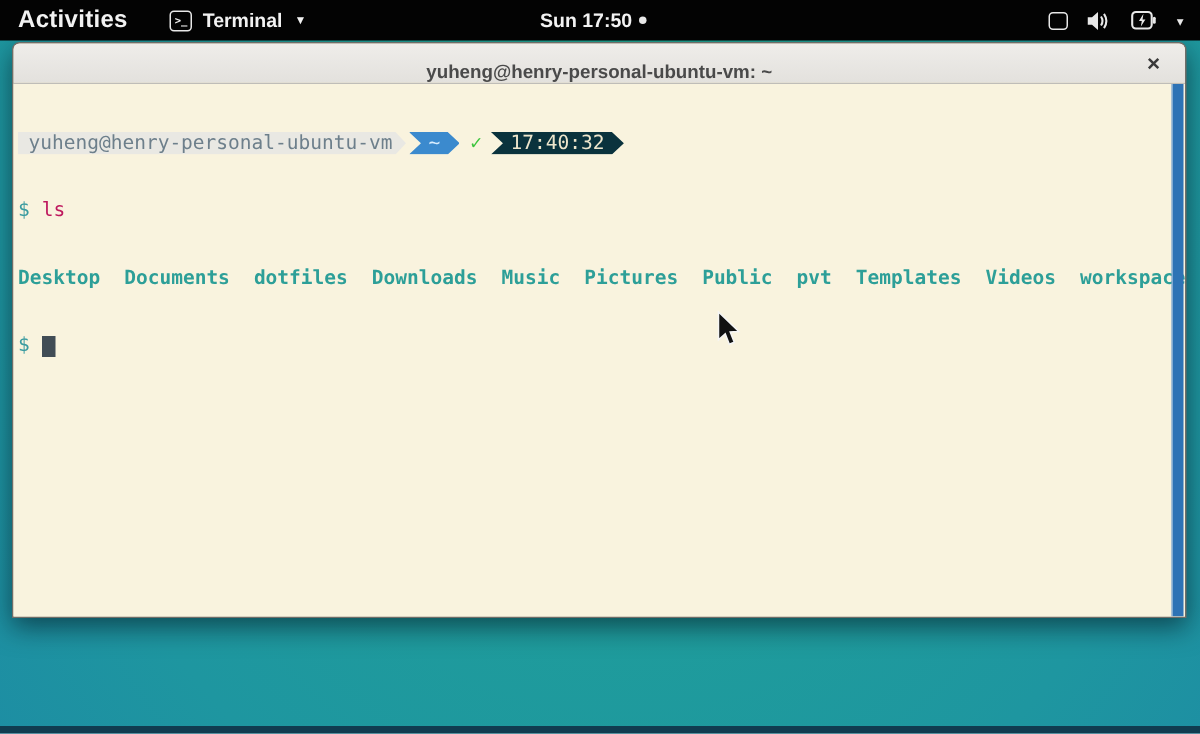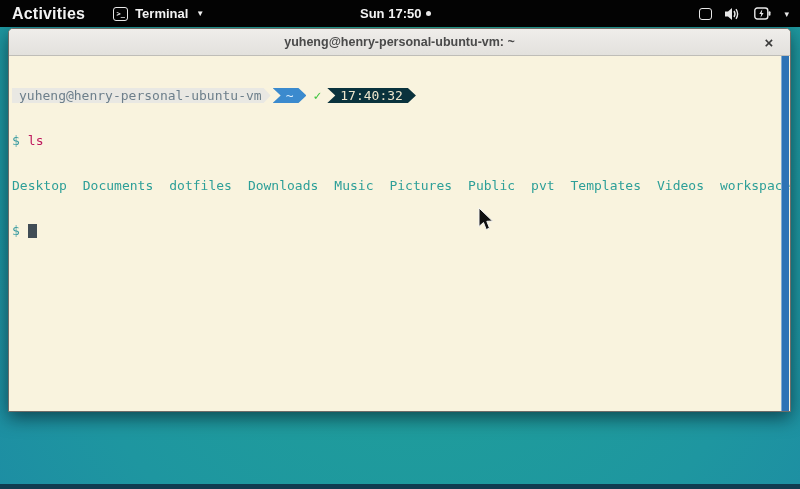--- a/index.html
+++ b/index.html
@@ -25,42 +25,42 @@
   .notif-dot { width:5px; height:5px; border-radius:50%; background:#e8e8e8; }
   .sysicons { position:absolute; right:11px; display:flex; align-items:center; gap:13px; }
   .screen-icon { width:13px; height:12px; border:1.5px solid #e8e8e8; border-radius:3px; display:inline-block; }
   .menu-caret { font-size:9px; color:#e8e8e8; }
 
   
   .window { position:absolute; left:8px; top:28px; width:783px; height:384px;
     border:1px solid #6f6d68; border-radius:5px 5px 0 0; background:#f9f3de;
     box-shadow:0 6px 18px rgba(0,10,20,.55); z-index:10; }
   .titlebar { height:27px; background:linear-gradient(#efedea, #e3e1dd); border-bottom:1px solid #bfbdb8;
-    border-radius:4px 4px 0 0; position:relative; display:flex; align-items:center; justify-content:center; }
+    border-radius:4px 4px 0 0; position:relative; display:flex; align-items:flex-end; justify-content:center; }
   .window-title { font-size:12.5px; font-weight:700; color:#4a4a4a; }
   .close-btn { position:absolute; right:11px; top:3px; width:20px; height:20px; display:flex;
     align-items:center; justify-content:center; font-size:15px; font-weight:700; color:#3a3a3a; cursor:default; }
 
   .term-body { position:relative; width:100%; height:355px; background:#f9f3de; overflow:hidden;
     font-family:"DejaVu Sans Mono", monospace; font-size:13px; line-height:15px; white-space:pre;
     padding:2px 16px 0 3px; border-radius:0; }
   .term-line { height:15px; }
 
   
   .seg-user { display:inline-block; height:15px; background:#e9e8e3; color:#6d7f8b;
     padding:0 9px 0 7px; clip-path:polygon(0 0, calc(100% - 7px) 0, 100% 50%, calc(100% - 7px) 100%, 0 100%); }
   .ribbon { display:inline-block; height:15px; padding:0 13px;
     clip-path:polygon(0 0, calc(100% - 8px) 0, 100% 50%, calc(100% - 8px) 100%, 0 100%, 8px 50%); }
   .ribbon-blue { background:#3b8ace; color:#d9eeff; margin-left:2px; }
   .ribbon-dark { background:#0a323d; color:#eee6cd; }
   .check-mark { color:#3dc43d; font-weight:700; padding:0 6px 0 7px; }
 
   .prompt-symbol { color:#3a9ba0; }
   .cmd-text { color:#be185d; margin-left:8px; }
-  .dir-name { color:#2d9f98; font-weight:400; margin-right:16px;text-align:center; }
+  .dir-name { color:#2d9f98; font-weight:700; margin-right:16px;text-align:center; }
   .dir-name:last-child { margin-right:0; }
   .cursor-block { display:inline-block; width:9px; height:14px; background:#414c55;
     vertical-align:top; margin-left:8px; margin-top:1px; }
 
   .scrollbar-track { position:absolute; top:0; right:0; bottom:0; width:10px; }
   .scrollbar-thumb { position:absolute; top:0; right:1px; width:8px; height:100%;
     background:#2e73b5; border-left:1px solid rgba(255,255,255,.4); }
 
   
   .mouse-cursor { position:absolute; left:478px; top:207px; z-index:50; }

